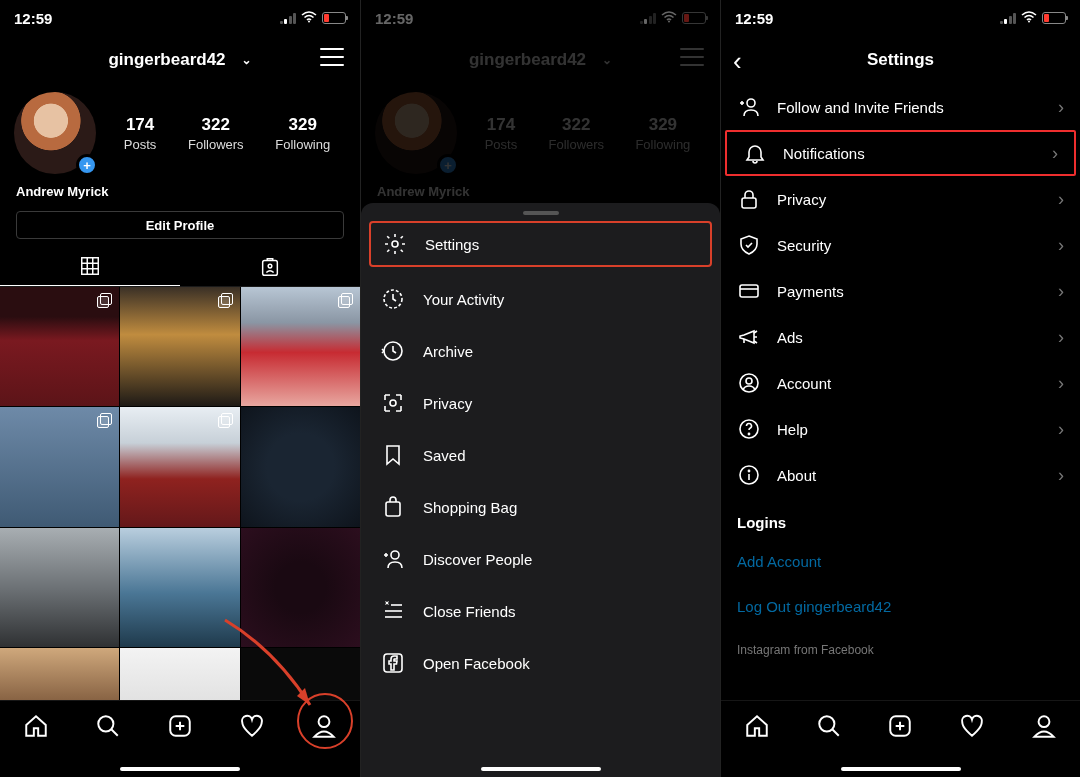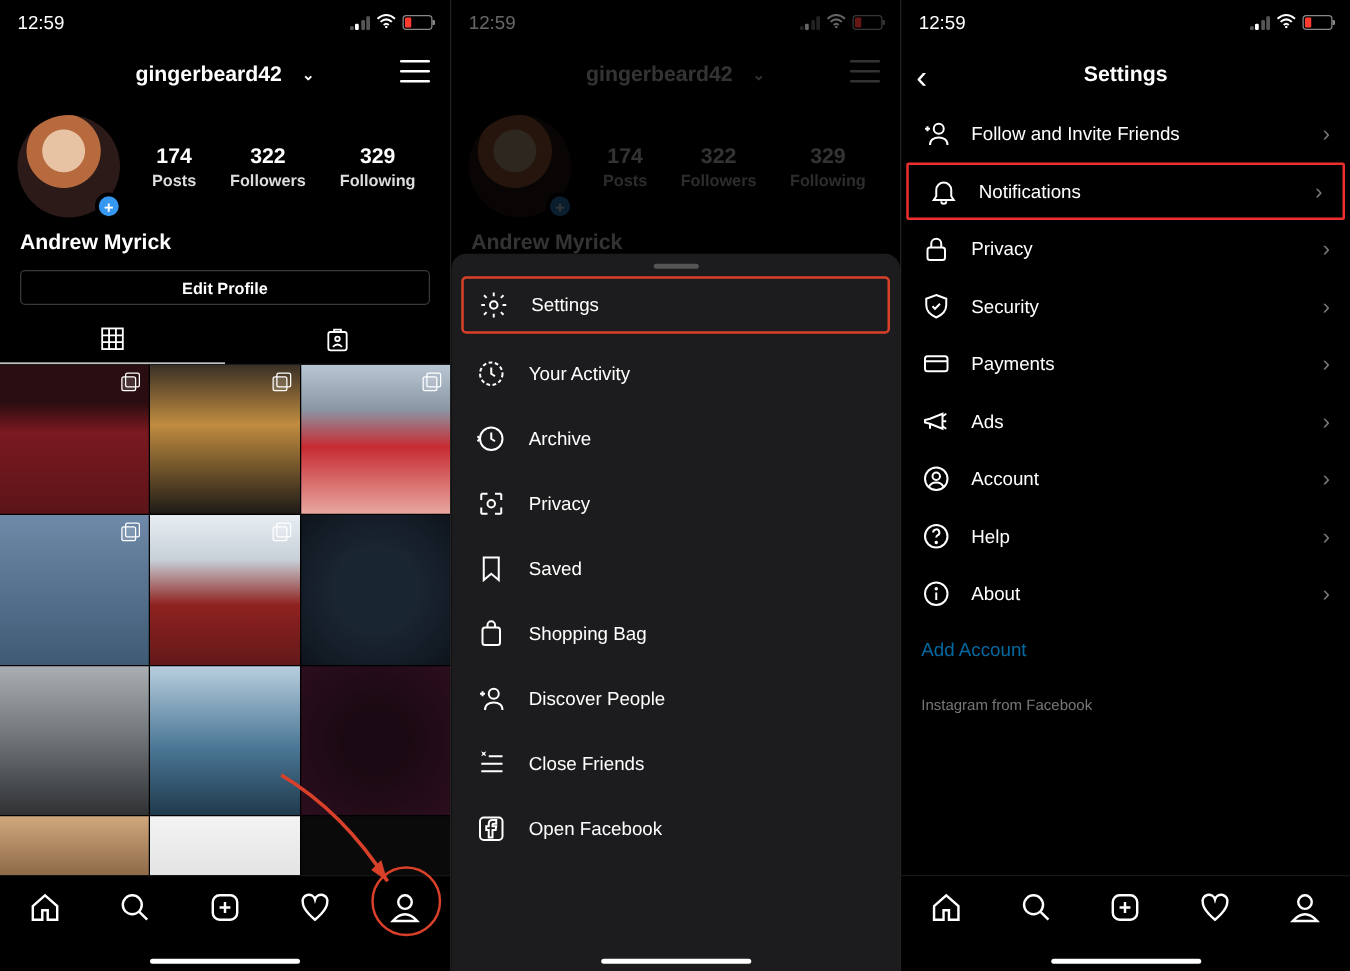--- a/index.html
+++ b/index.html
@@ -2,21 +2,21 @@
 <html><head>
 <meta charset="utf-8">
 <style>
   * { box-sizing: border-box; margin: 0; padding: 0; }
   body { background: #333; font-family: -apple-system, Helvetica, Arial, sans-serif; width:1080px; height:777px; overflow:hidden; }
   .row { display:flex; width:1080px; height:777px; }
   .phone { position:relative; width:360px; height:777px; background:#000; color:#fff; overflow:hidden; }
   .phone + .phone { border-left:1px solid #222; }
 
   
-  .statusbar { height:36px; display:flex; align-items:center; justify-content:space-between; padding:0 14px; font-size:15px; font-weight:400; }
+  .statusbar { height:36px; display:flex; align-items:center; justify-content:space-between; padding:0 14px; font-size:15px; font-weight:700; }
   .status-right { display:flex; align-items:center; gap:5px; }
   .bars { display:flex; align-items:flex-end; gap:1.5px; height:11px; }
   .bars span { width:3px; background:#555; border-radius:1px; }
   .bars span:nth-child(1){height:3px}
   .bars span:nth-child(2){height:5px;background:#fff}
   .bars span:nth-child(3){height:8px}
   .bars span:nth-child(4){height:11px}
   .wifi-sym { font-size:14px; line-height:1; }
   .battery { width:24px; height:12px; border:1px solid #888; border-radius:3px; position:relative; }
   .battery::after { content:""; position:absolute; right:-3px; top:3px; width:2px; height:4px; background:#888; border-radius:0 1px 1px 0;}
@@ -31,22 +31,22 @@
   .back-btn { position:absolute; left:12px; top:10px; font-size:26px; color:#fff; }
 
   
   .profile-top { display:flex; padding:8px 14px 6px; align-items:center; gap:12px; }
   .avatar-wrap { position:relative; width:82px; height:82px; }
   .avatar { width:82px; height:82px; border-radius:50%; background: radial-gradient(circle at 45% 35%, #e7c2a3 0 24%, #b86a3f 25% 42%, #2b1a17 43% 100%); }
   .add-badge { position:absolute; right:-2px; bottom:-2px; width:22px; height:22px; border-radius:50%; background:#3697f0; border:3px solid #000; display:flex; align-items:center; justify-content:center; font-size:13px; font-weight:700;}
   .stats { flex:1; display:flex; justify-content:space-around; }
   .stat { text-align:center; }
   .stat .num { font-weight:600; font-size:17px;}
-  .stat .lbl { font-size:13px; color:#ddd; margin-top:2px;font-weight:bold;}
-  .display-name { font-size:17px; font-weight:600; padding:4px 16px 8px;}
+  .stat .lbl { font-size:13px; color:#ddd; margin-top:2px;}
+  .display-name { font-size:13px; font-weight:600; padding:4px 16px 8px;}
   .edit-btn { margin:4px 16px 8px; height:28px; border:1px solid #3a3a3a; border-radius:4px; display:flex; align-items:center; justify-content:center; font-size:13px; font-weight:600;}
 
   .tabs { display:flex; height:40px; border-bottom:1px solid #1a1a1a; }
   .tab { flex:1; display:flex; align-items:center; justify-content:center; color:#888;}
   .tab.active { color:#fff; border-bottom:1px solid #fff;}
 
   .grid { display:grid; grid-template-columns:repeat(3,1fr); gap:1px; }
   .cell { aspect-ratio:1/1; position:relative; }
   .multi-badge { position:absolute; top:6px; right:6px; width:16px; height:16px; }
   .multi-badge::before,.multi-badge::after{content:"";position:absolute;border:1.5px solid #fff;border-radius:2px;width:10px;height:10px;}
@@ -501,21 +501,23 @@
             <svg class="ico" viewBox="0 0 24 24">
               <circle cx="12" cy="12" r="9"></circle>
               <line x1="12" y1="11" x2="12" y2="17"></line>
               <circle cx="12" cy="8" r=".6" fill="#fff"></circle>
             </svg>
           </span>
         <span>About</span>
         <span class="chev-r">›</span>
       </div>
 
+      <div class="section-lbl">Logins</div>
       <div class="link-item">Add Account</div>
+      <div class="link-item">Log Out gingerbeard42</div>
       <div class="footer-txt">Instagram from Facebook</div>
     </div>
 
     <div class="bottomnav">
       <div class="nav-ico">
           <svg class="navico" viewBox="0 0 24 24">
             <path d="M3 11 L12 3 L21 11 V21 H14 V14 H10 V21 H3 Z"></path>
           </svg>
         </div>
       <div class="nav-ico">

